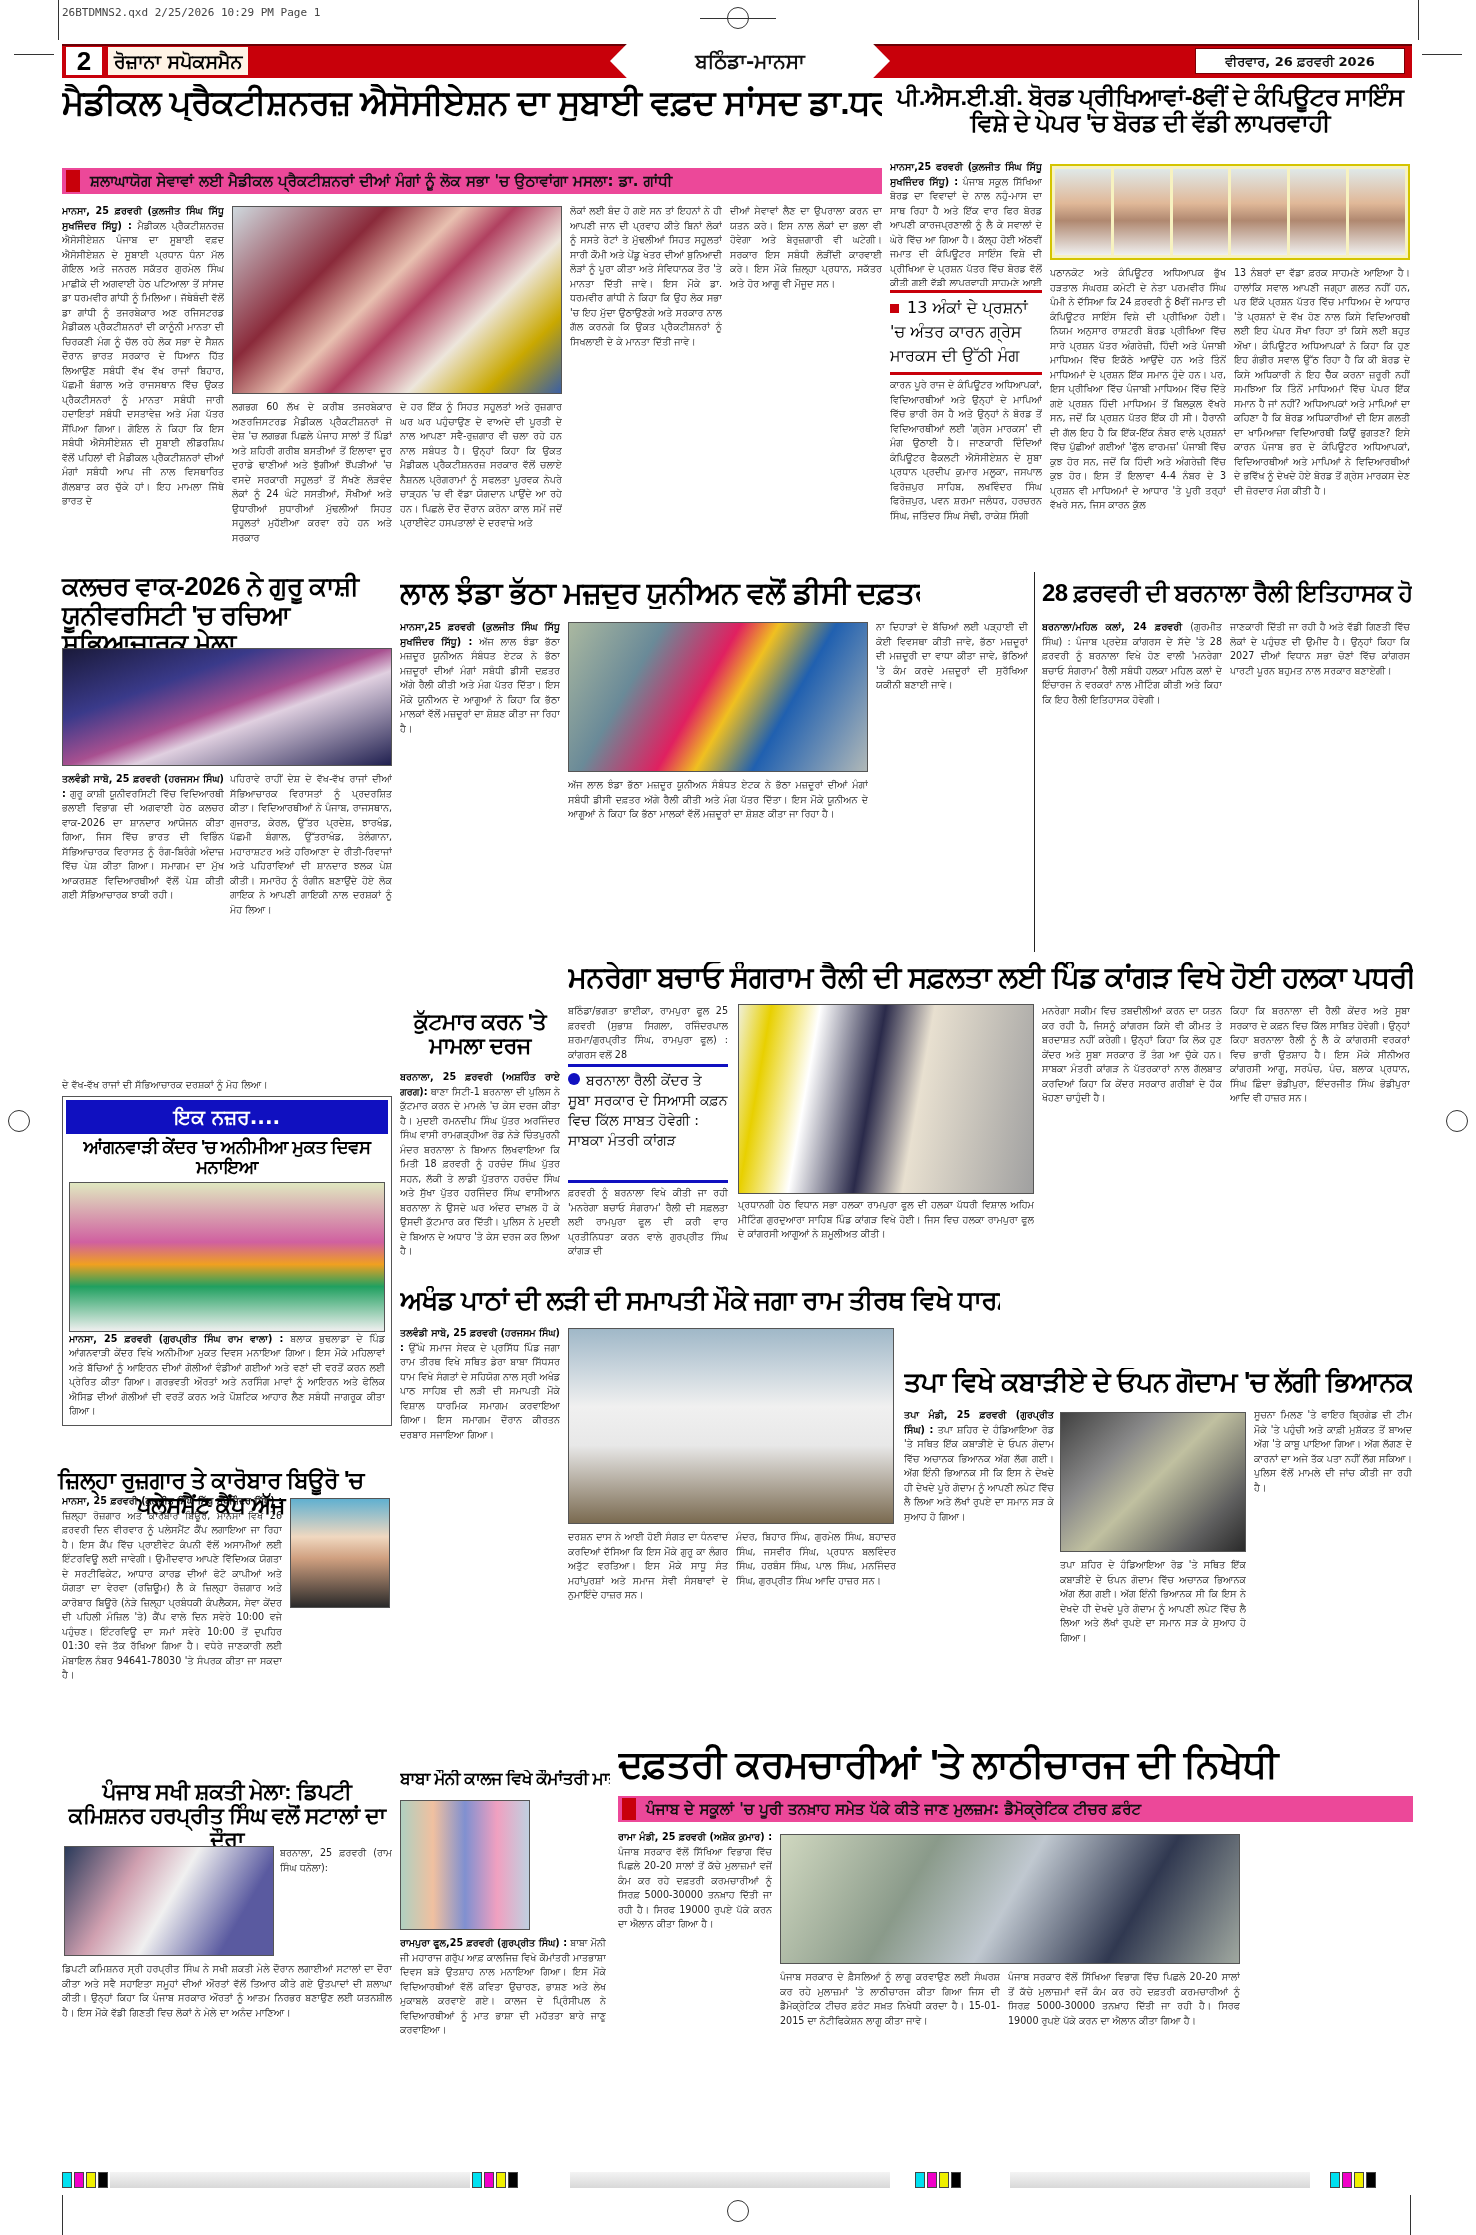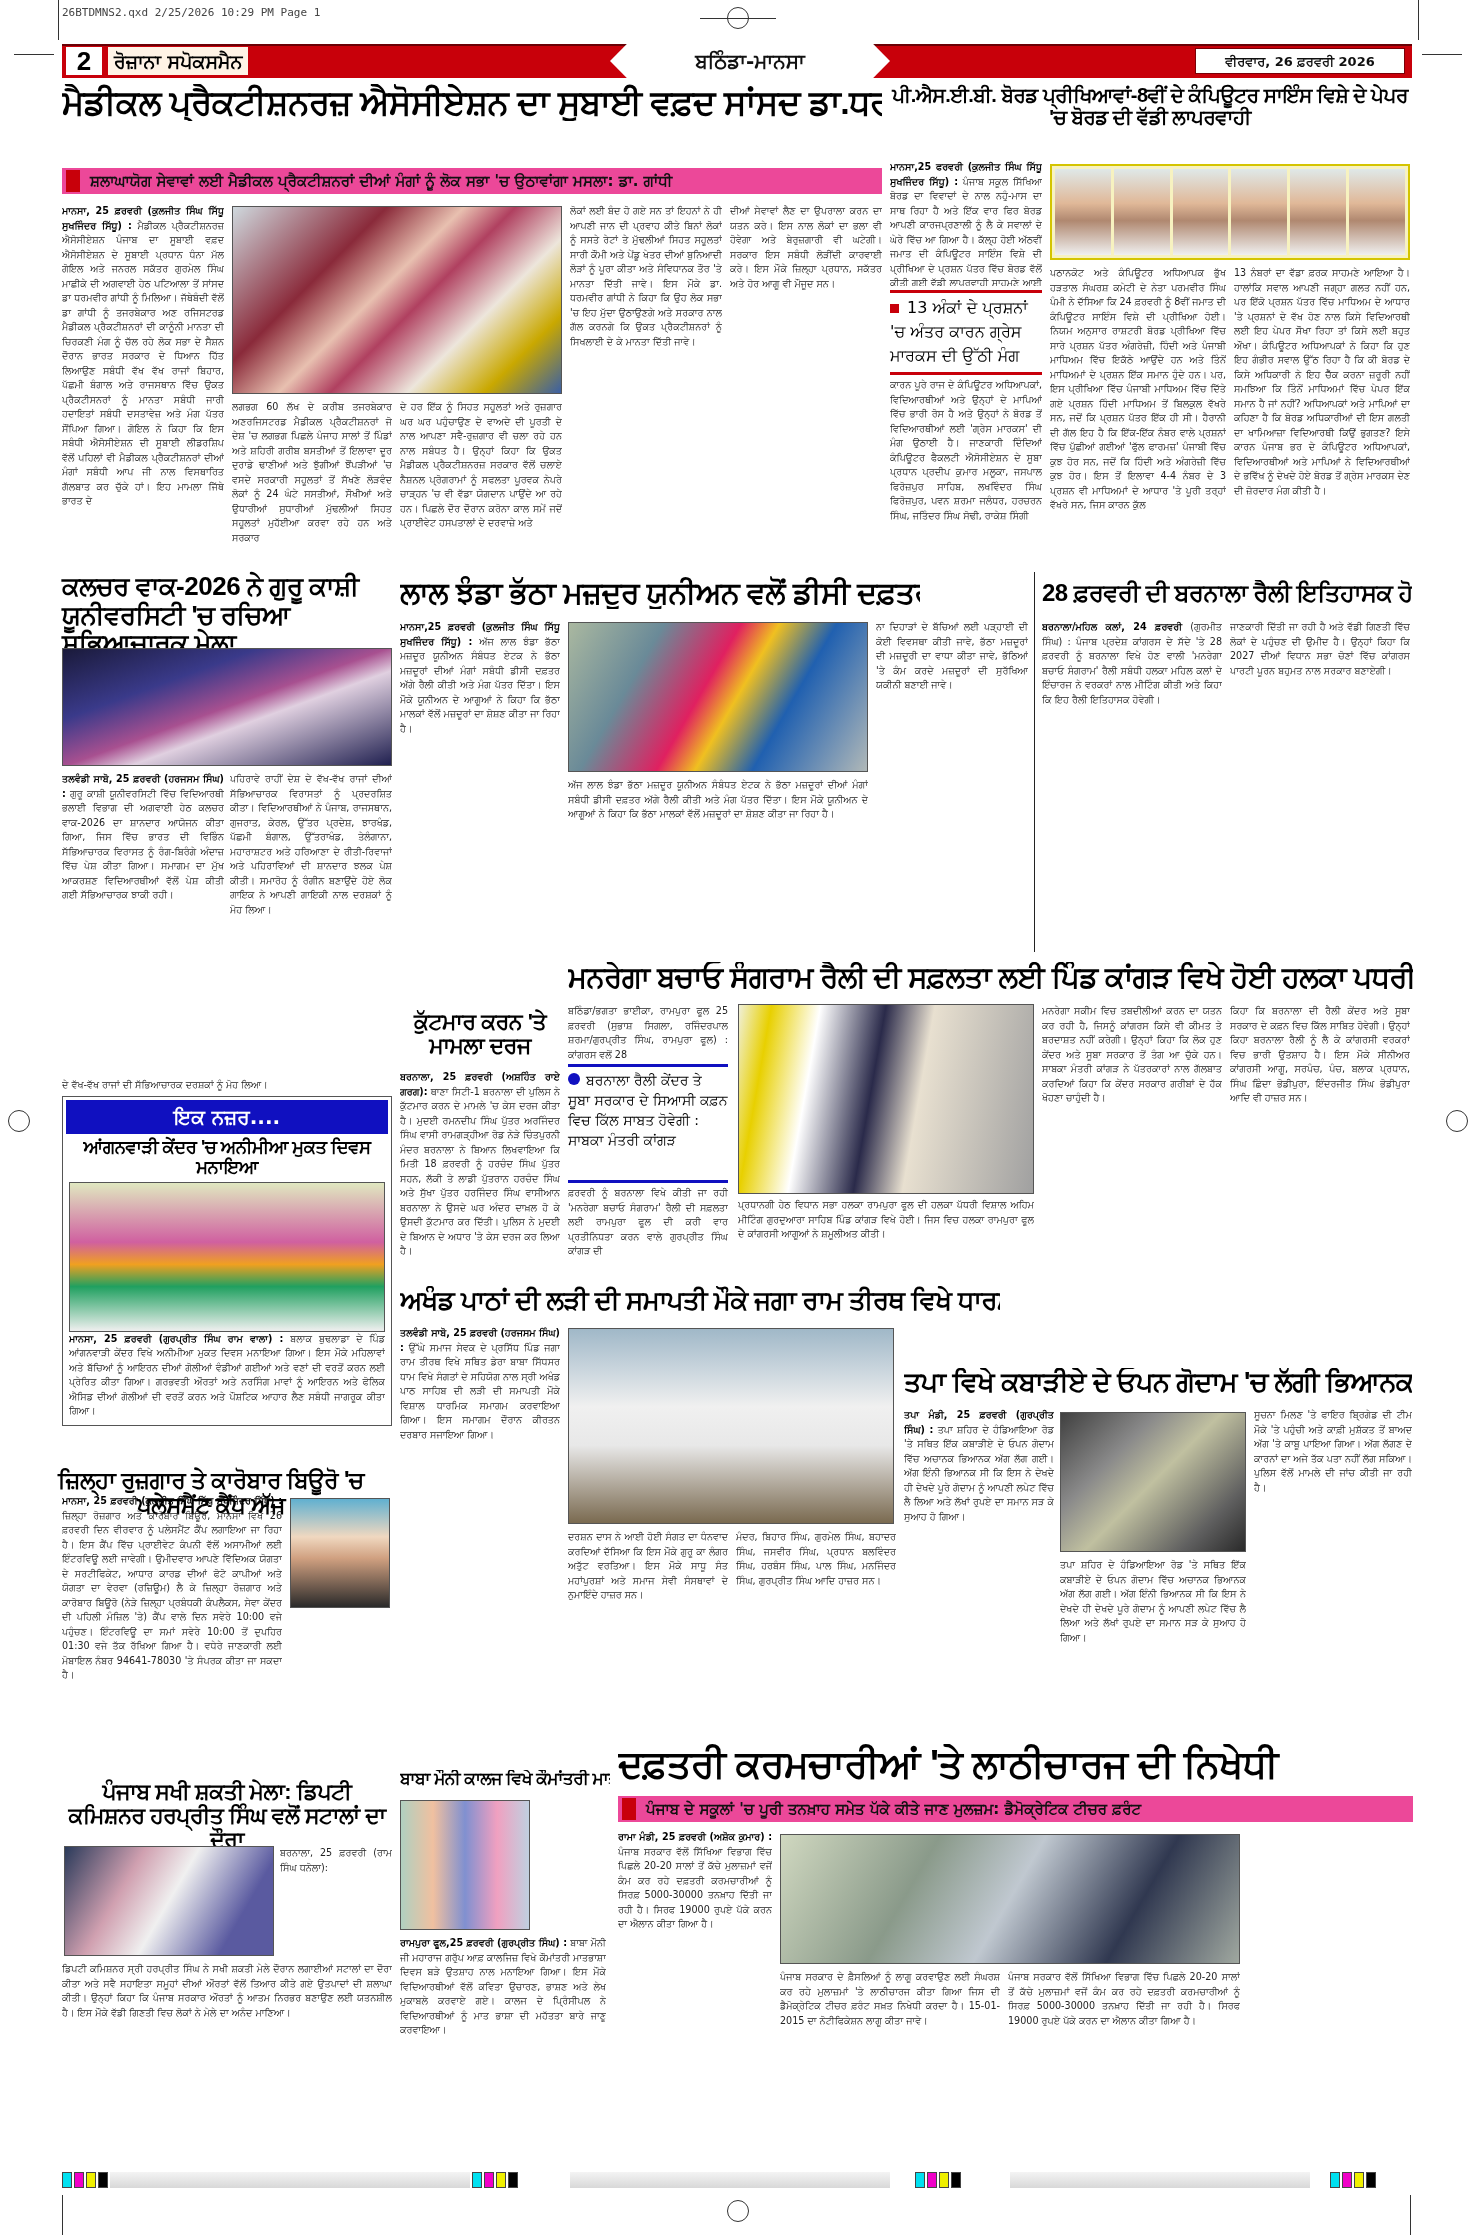--- a/index.html
+++ b/index.html
@@ -15,21 +15,21 @@
   
   .mast { left: 62px; top: 44px; width: 1350px; height: 34px; background: #c8000a; border-top: 2px solid #6a0005; }
   .pgno { left: 66px; top: 47px; width: 36px; height: 28px; background: #fff; font-family: "Liberation Sans", sans-serif; font-weight: bold; font-size: 26px; line-height: 28px; text-align: center; color: #000; }
   .paper { left: 108px; top: 47px; height: 28px; padding: 0 6px; background: #fff3e6; font-weight: bold; font-size: 19px; line-height: 28px; color: #000; }
   .section { left: 610px; top: 44px; width: 280px; height: 34px; background: #fff; clip-path: polygon(6% 0, 94% 0, 100% 50%, 94% 100%, 6% 100%, 0 50%); font-weight: bold; font-size: 20px; line-height: 34px; text-align: center; }
   .dateb { left: 1195px; top: 48px; width: 210px; height: 26px; background: #fff; border: 1px solid #7a0007; font-size: 13px; line-height: 26px; text-align: center; font-weight: bold; }
 
   
   .hl { font-family: "Liberation Sans", sans-serif; font-weight: bold; color: #000; line-height: 1.1; letter-spacing: -0.5px; }
   .h-xl { font-size: 34px; }
-  .h-l  { font-size: 20px; }
+  .h-l  { font-size: 24px; }
   .h-m  { font-size: 22px; }
   .h-s  { font-size: 17px; }
 
   .subbar { background: #ec4899; font-weight: bold; font-size: 15px; line-height: 26px; padding-left: 28px; color: #111; }
   .subbar::before { content: ""; position: absolute; left: 4px; top: 2px; width: 14px; height: 22px; background: #c8000a; }
 
   
   .col { font-size: 9.6px; line-height: 14.5px; color: #222; text-align: justify; overflow: hidden; }
   .col b { color: #000; }
 

